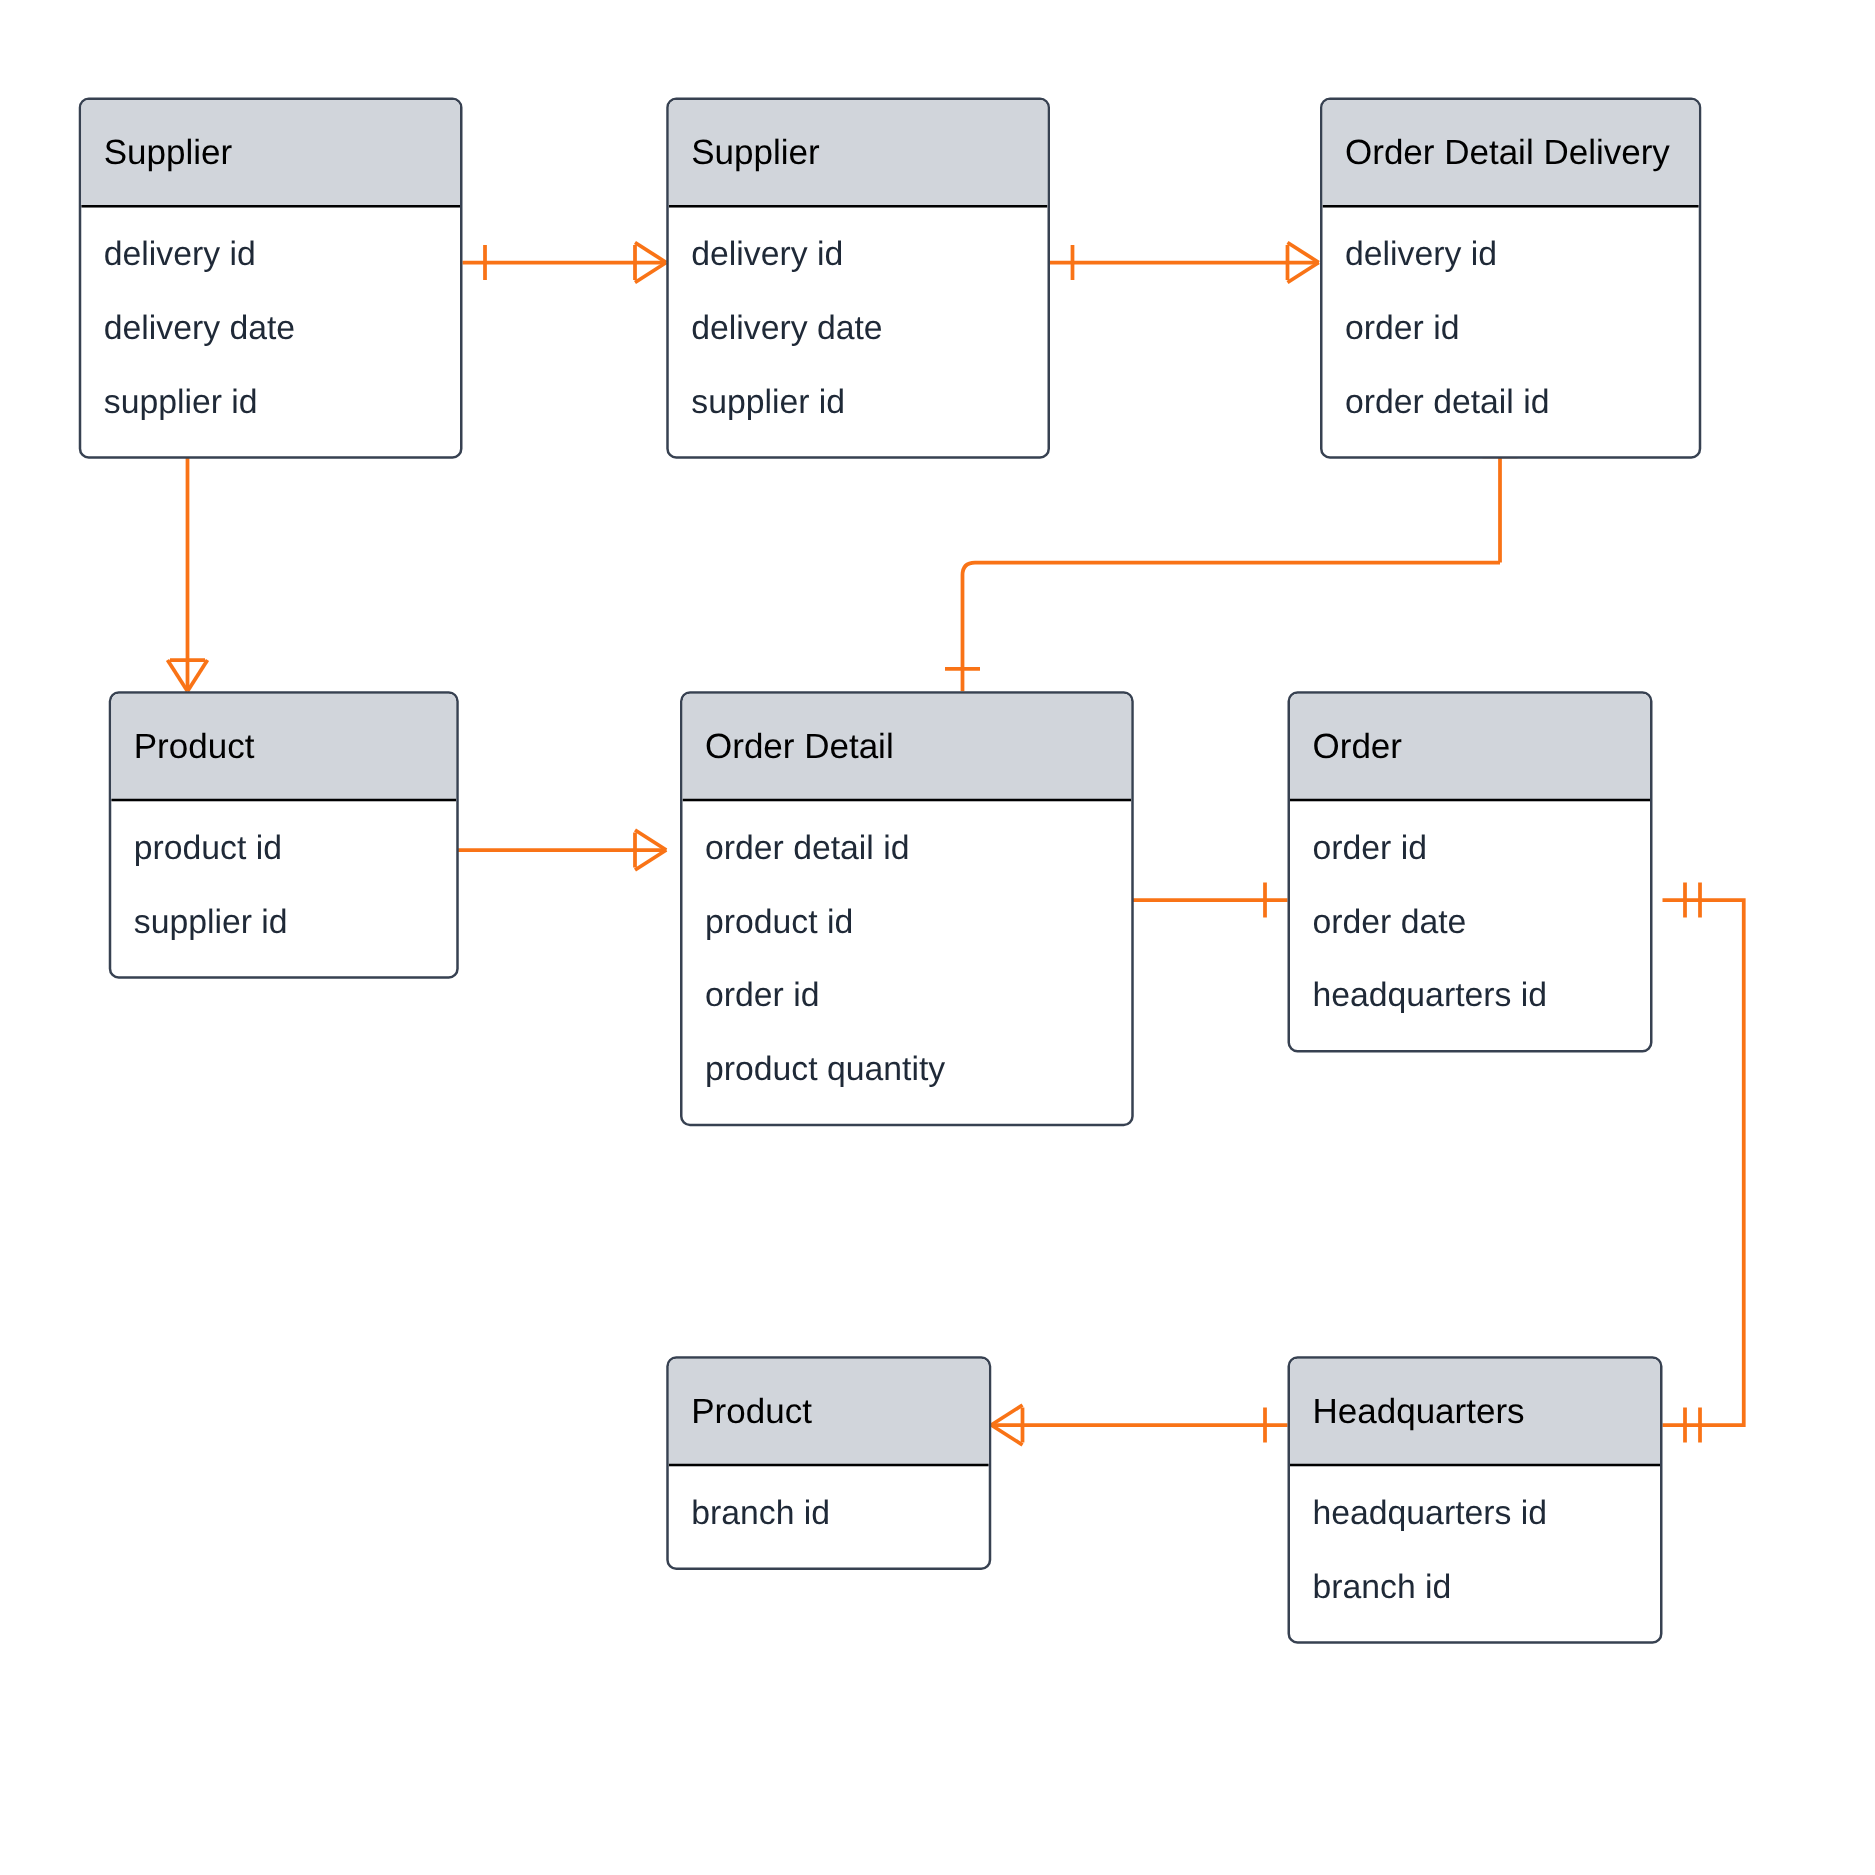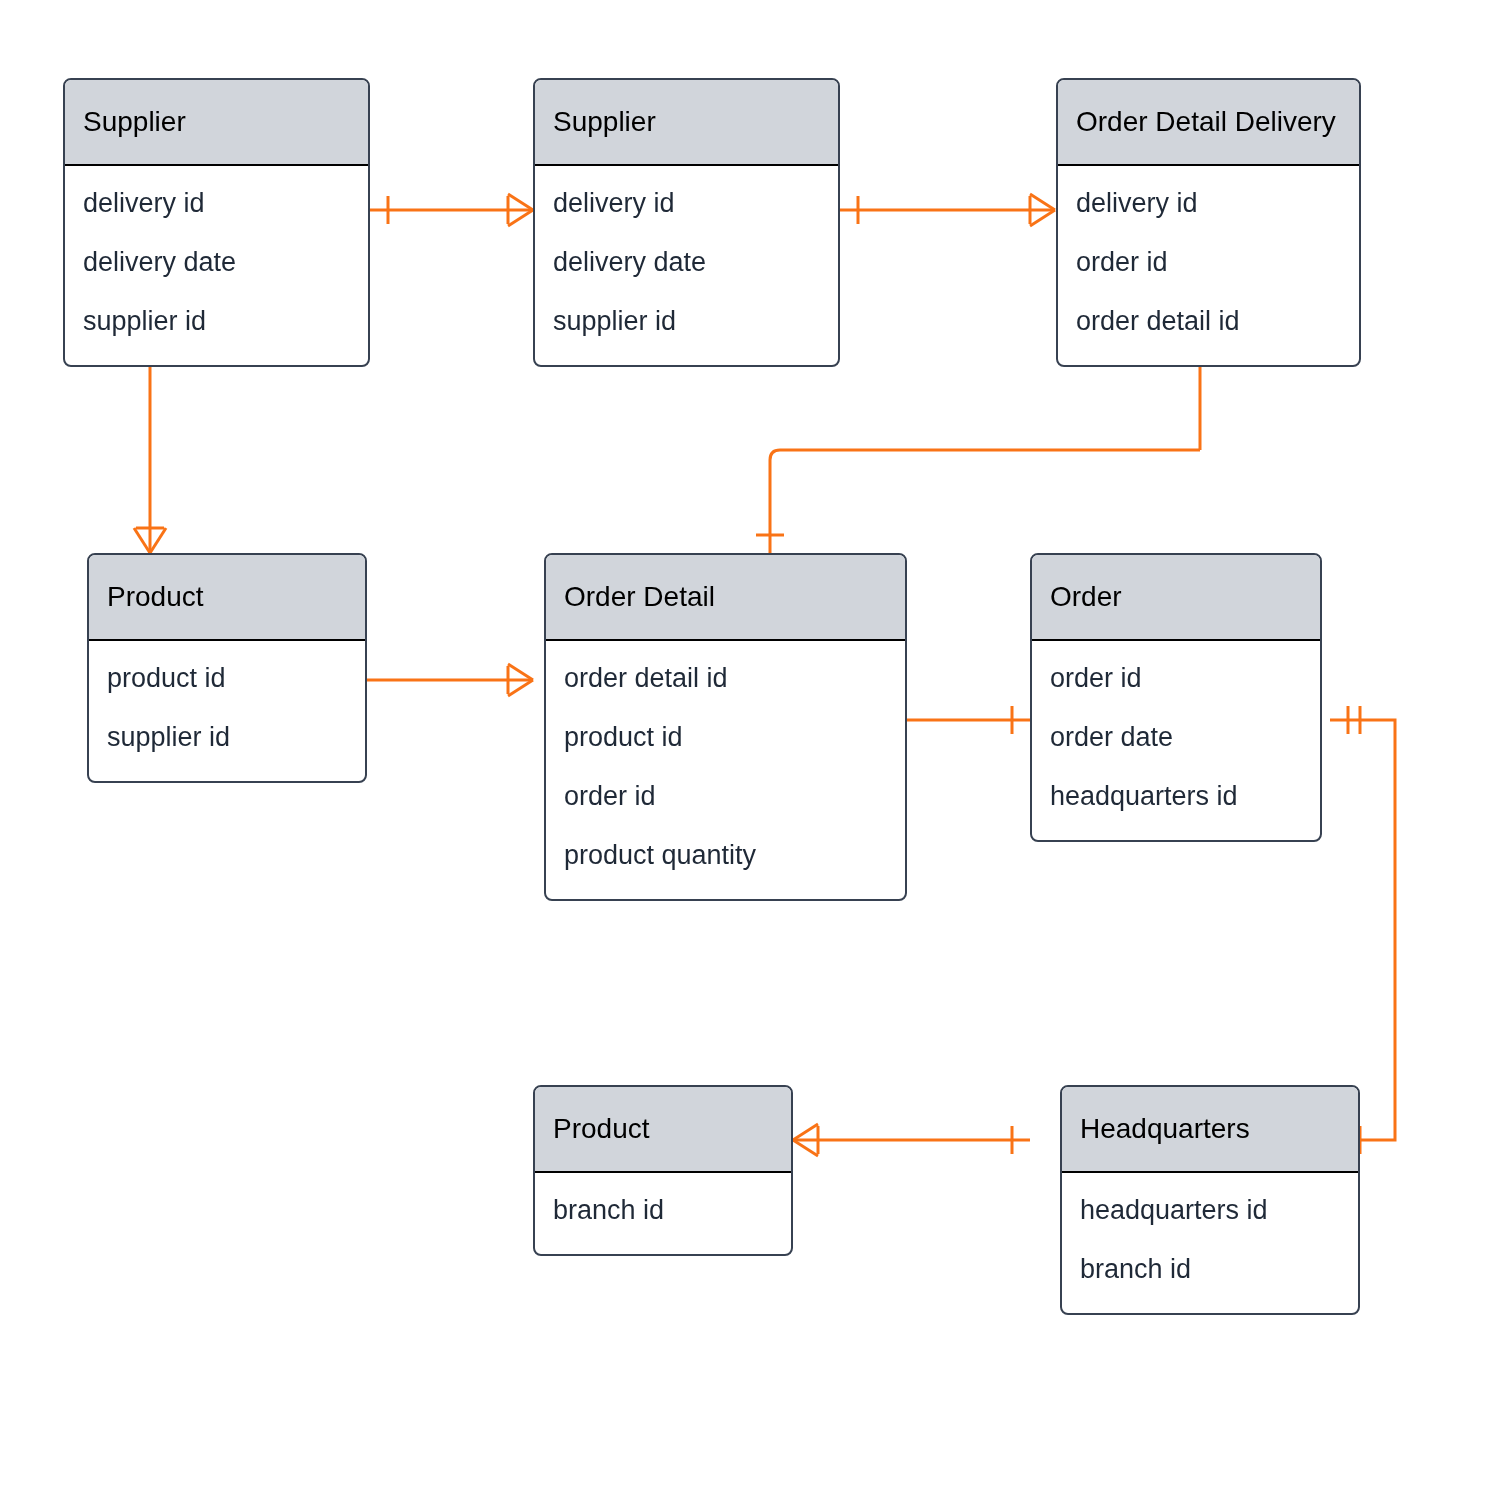--- a/index.html
+++ b/index.html
@@ -183,19 +183,19 @@
   </div>
 </div>
 
 <div class="entity" style="left:533px; top:1085px; width:260px;">
   <div class="entity-header">Product</div>
   <div class="entity-body">
     <div class="attr">branch id</div>
   </div>
 </div>
 
-<div class="entity" style="left:1030px; top:1085px; width:300px;margin-left:30px;">
+<div class="entity" style="left:1030px; top:1085px; width:300px;">
   <div class="entity-header">Headquarters</div>
   <div class="entity-body">
     <div class="attr">headquarters id</div>
     <div class="attr">branch id</div>
   </div>
 </div>
 
 </body></html>

